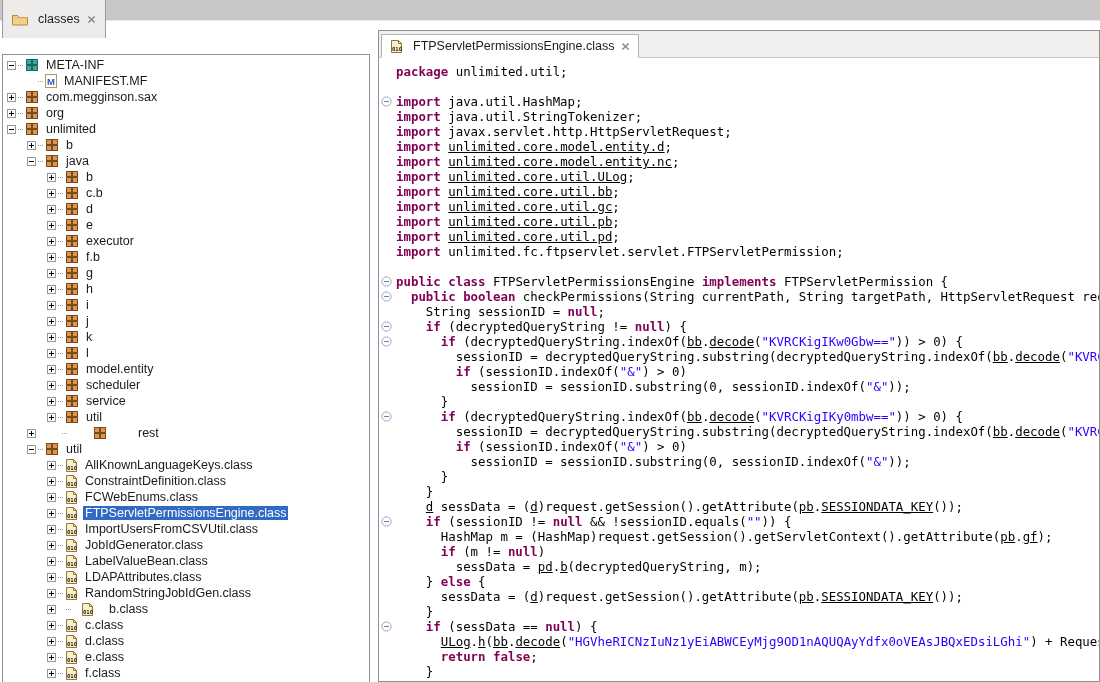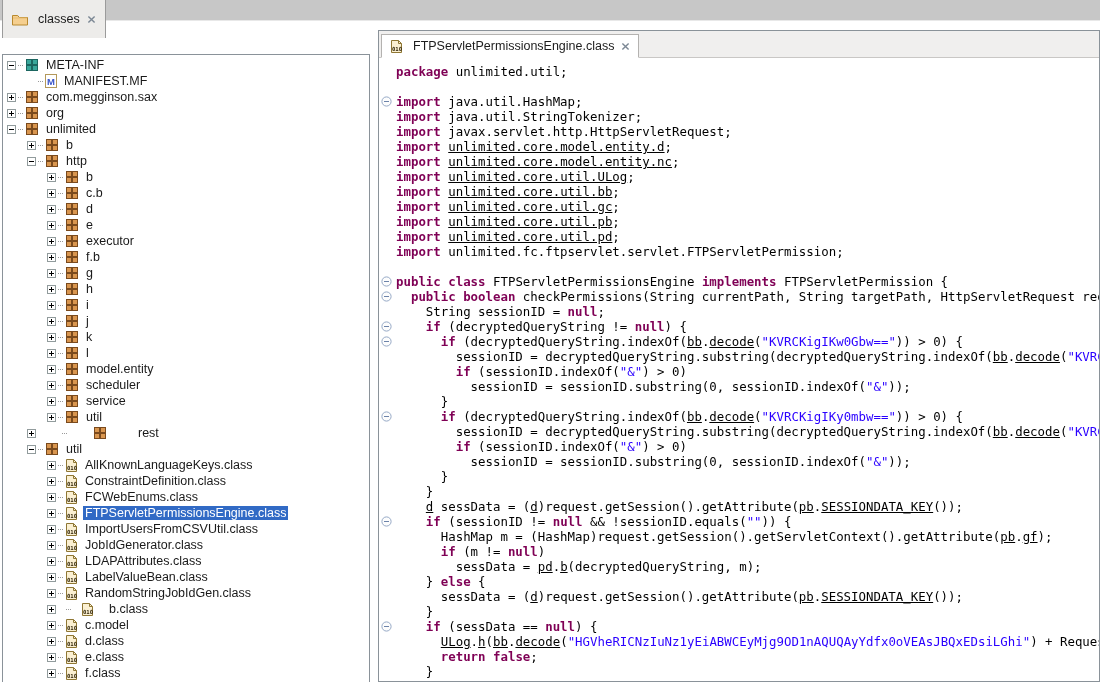--- a/index.html
+++ b/index.html
@@ -183,21 +183,21 @@
           </span>
           <span class="dash"></span>
           <span class="nicon">
             <svg width="14" height="13" viewBox="0 0 14 13">
   <rect x="1.5" y="0.5" width="5" height="5" fill="#d9964f" stroke="#7a4a1d"></rect>
   <rect x="7.5" y="0.5" width="5" height="5" fill="#d9964f" stroke="#7a4a1d"></rect>
   <rect x="1.5" y="6.5" width="5" height="5" fill="#d9964f" stroke="#7a4a1d"></rect>
   <rect x="7.5" y="6.5" width="5" height="5" fill="#d9964f" stroke="#7a4a1d"></rect>
             </svg>
           </span>
-          <span class="tlabel">http</span>
+          <span class="tlabel">java</span>
         </div>
         <div class="tree-row" style="padding-left: 44px;">
           <span class="exp">
             <svg width="9" height="9" viewBox="0 0 9 9">
       <rect x="0.5" y="0.5" width="8" height="8" fill="#fff" stroke="#919b9c"></rect>
       <line x1="2" y1="4.5" x2="7" y2="4.5" stroke="#000"></line>
       <line x1="4.5" y1="2" x2="4.5" y2="7" stroke="#000"></line>
             </svg>
           </span>
           <span class="dash"></span>
@@ -650,56 +650,56 @@
             </svg>
           </span>
           <span class="dash"></span>
           <span class="nicon">
             <svg width="13" height="15" viewBox="0 0 13 15">
       <path d="M1.5 1.5 h7 l3 3 v9 h-10 z" fill="#fbf0d2" stroke="#8f7734"></path>
       <path d="M8.5 1.5 v3 h3" fill="none" stroke="#8f7734"></path>
       <text x="2" y="12" font-size="5.6" font-weight="bold" fill="#33270a" font-family="DejaVu Sans Mono, monospace">010</text>
             </svg>
           </span>
+          <span class="tlabel">LabelValueBean.class</span>
+        </div>
+        <div class="tree-row" style="padding-left: 44px;">
+          <span class="exp">
+            <svg width="9" height="9" viewBox="0 0 9 9">
+      <rect x="0.5" y="0.5" width="8" height="8" fill="#fff" stroke="#919b9c"></rect>
+      <line x1="2" y1="4.5" x2="7" y2="4.5" stroke="#000"></line>
+      <line x1="4.5" y1="2" x2="4.5" y2="7" stroke="#000"></line>
+            </svg>
+          </span>
+          <span class="dash"></span>
+          <span class="nicon">
+            <svg width="13" height="15" viewBox="0 0 13 15">
+      <path d="M1.5 1.5 h7 l3 3 v9 h-10 z" fill="#fbf0d2" stroke="#8f7734"></path>
+      <path d="M8.5 1.5 v3 h3" fill="none" stroke="#8f7734"></path>
+      <text x="2" y="12" font-size="5.6" font-weight="bold" fill="#33270a" font-family="DejaVu Sans Mono, monospace">010</text>
+            </svg>
+          </span>
           <span class="tlabel">LDAPAttributes.class</span>
         </div>
         <div class="tree-row" style="padding-left: 44px;">
           <span class="exp">
             <svg width="9" height="9" viewBox="0 0 9 9">
       <rect x="0.5" y="0.5" width="8" height="8" fill="#fff" stroke="#919b9c"></rect>
       <line x1="2" y1="4.5" x2="7" y2="4.5" stroke="#000"></line>
       <line x1="4.5" y1="2" x2="4.5" y2="7" stroke="#000"></line>
             </svg>
           </span>
           <span class="dash"></span>
           <span class="nicon">
             <svg width="13" height="15" viewBox="0 0 13 15">
       <path d="M1.5 1.5 h7 l3 3 v9 h-10 z" fill="#fbf0d2" stroke="#8f7734"></path>
       <path d="M8.5 1.5 v3 h3" fill="none" stroke="#8f7734"></path>
       <text x="2" y="12" font-size="5.6" font-weight="bold" fill="#33270a" font-family="DejaVu Sans Mono, monospace">010</text>
             </svg>
           </span>
-          <span class="tlabel">LabelValueBean.class</span>
-        </div>
-        <div class="tree-row" style="padding-left: 44px;">
-          <span class="exp">
-            <svg width="9" height="9" viewBox="0 0 9 9">
-      <rect x="0.5" y="0.5" width="8" height="8" fill="#fff" stroke="#919b9c"></rect>
-      <line x1="2" y1="4.5" x2="7" y2="4.5" stroke="#000"></line>
-      <line x1="4.5" y1="2" x2="4.5" y2="7" stroke="#000"></line>
-            </svg>
-          </span>
-          <span class="dash"></span>
-          <span class="nicon">
-            <svg width="13" height="15" viewBox="0 0 13 15">
-      <path d="M1.5 1.5 h7 l3 3 v9 h-10 z" fill="#fbf0d2" stroke="#8f7734"></path>
-      <path d="M8.5 1.5 v3 h3" fill="none" stroke="#8f7734"></path>
-      <text x="2" y="12" font-size="5.6" font-weight="bold" fill="#33270a" font-family="DejaVu Sans Mono, monospace">010</text>
-            </svg>
-          </span>
           <span class="tlabel">RandomStringJobIdGen.class</span>
         </div>
         <div class="tree-row" style="padding-left: 44px; gap: 8px;">
           <span class="exp">
             <svg width="9" height="9" viewBox="0 0 9 9">
       <rect x="0.5" y="0.5" width="8" height="8" fill="#fff" stroke="#919b9c"></rect>
       <line x1="2" y1="4.5" x2="7" y2="4.5" stroke="#000"></line>
       <line x1="4.5" y1="2" x2="4.5" y2="7" stroke="#000"></line>
             </svg>
           </span>
@@ -722,21 +722,21 @@
             </svg>
           </span>
           <span class="dash"></span>
           <span class="nicon">
             <svg width="13" height="15" viewBox="0 0 13 15">
       <path d="M1.5 1.5 h7 l3 3 v9 h-10 z" fill="#fbf0d2" stroke="#8f7734"></path>
       <path d="M8.5 1.5 v3 h3" fill="none" stroke="#8f7734"></path>
       <text x="2" y="12" font-size="5.6" font-weight="bold" fill="#33270a" font-family="DejaVu Sans Mono, monospace">010</text>
             </svg>
           </span>
-          <span class="tlabel">c.model</span>
+          <span class="tlabel">c.class</span>
         </div>
         <div class="tree-row" style="padding-left: 44px;">
           <span class="exp">
             <svg width="9" height="9" viewBox="0 0 9 9">
       <rect x="0.5" y="0.5" width="8" height="8" fill="#fff" stroke="#919b9c"></rect>
       <line x1="2" y1="4.5" x2="7" y2="4.5" stroke="#000"></line>
       <line x1="4.5" y1="2" x2="4.5" y2="7" stroke="#000"></line>
             </svg>
           </span>
           <span class="dash"></span>

